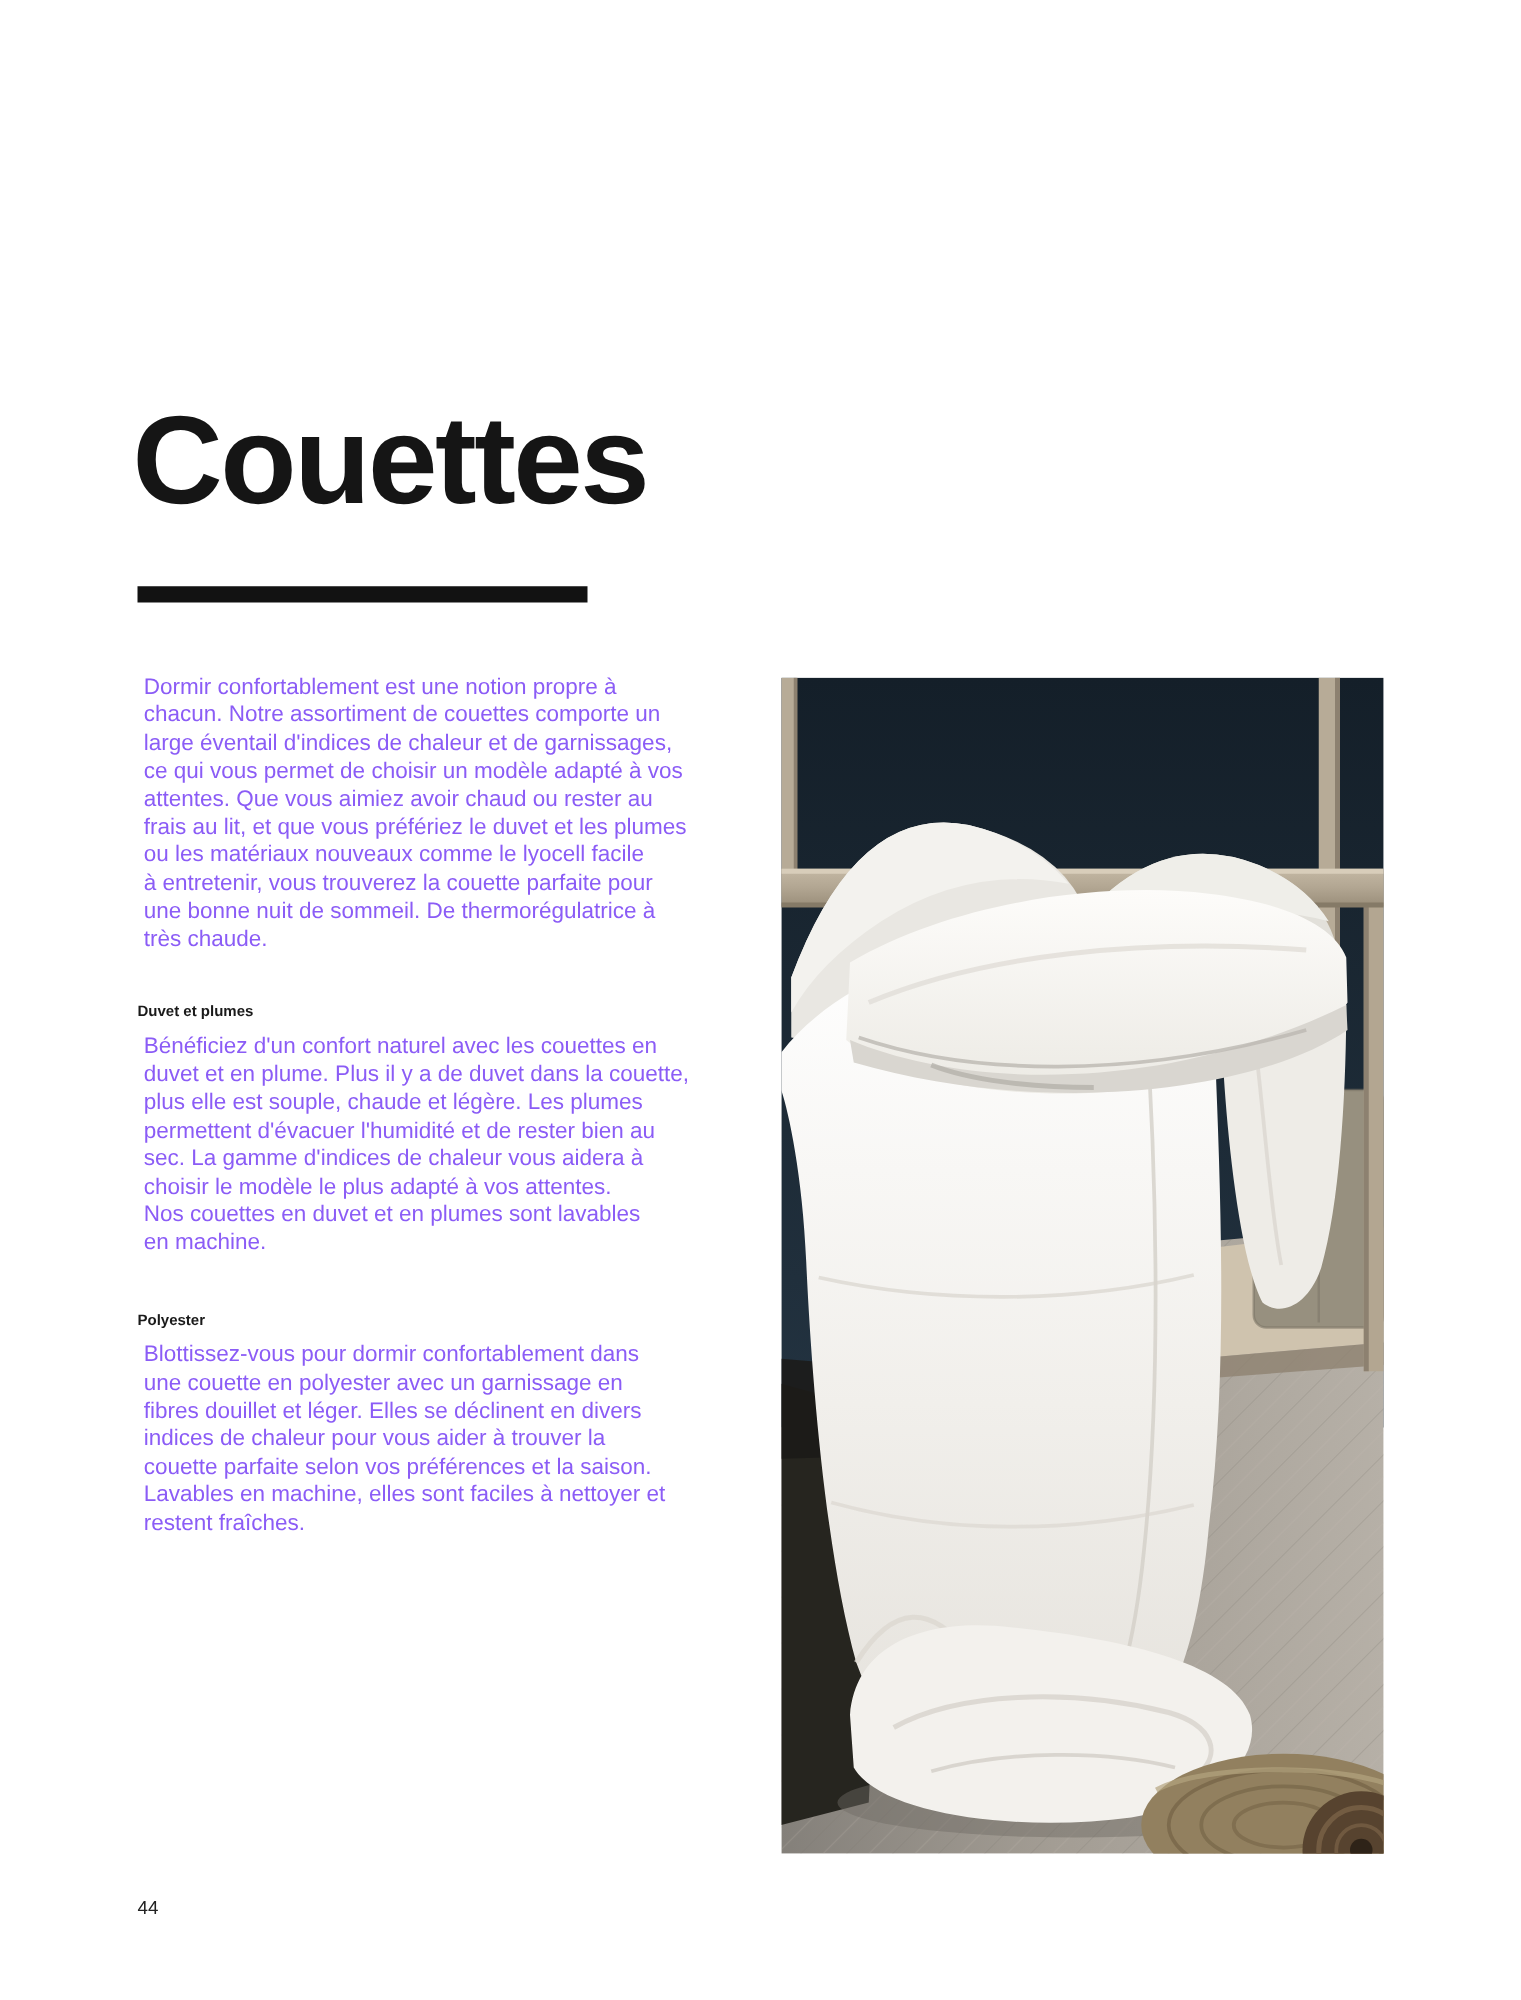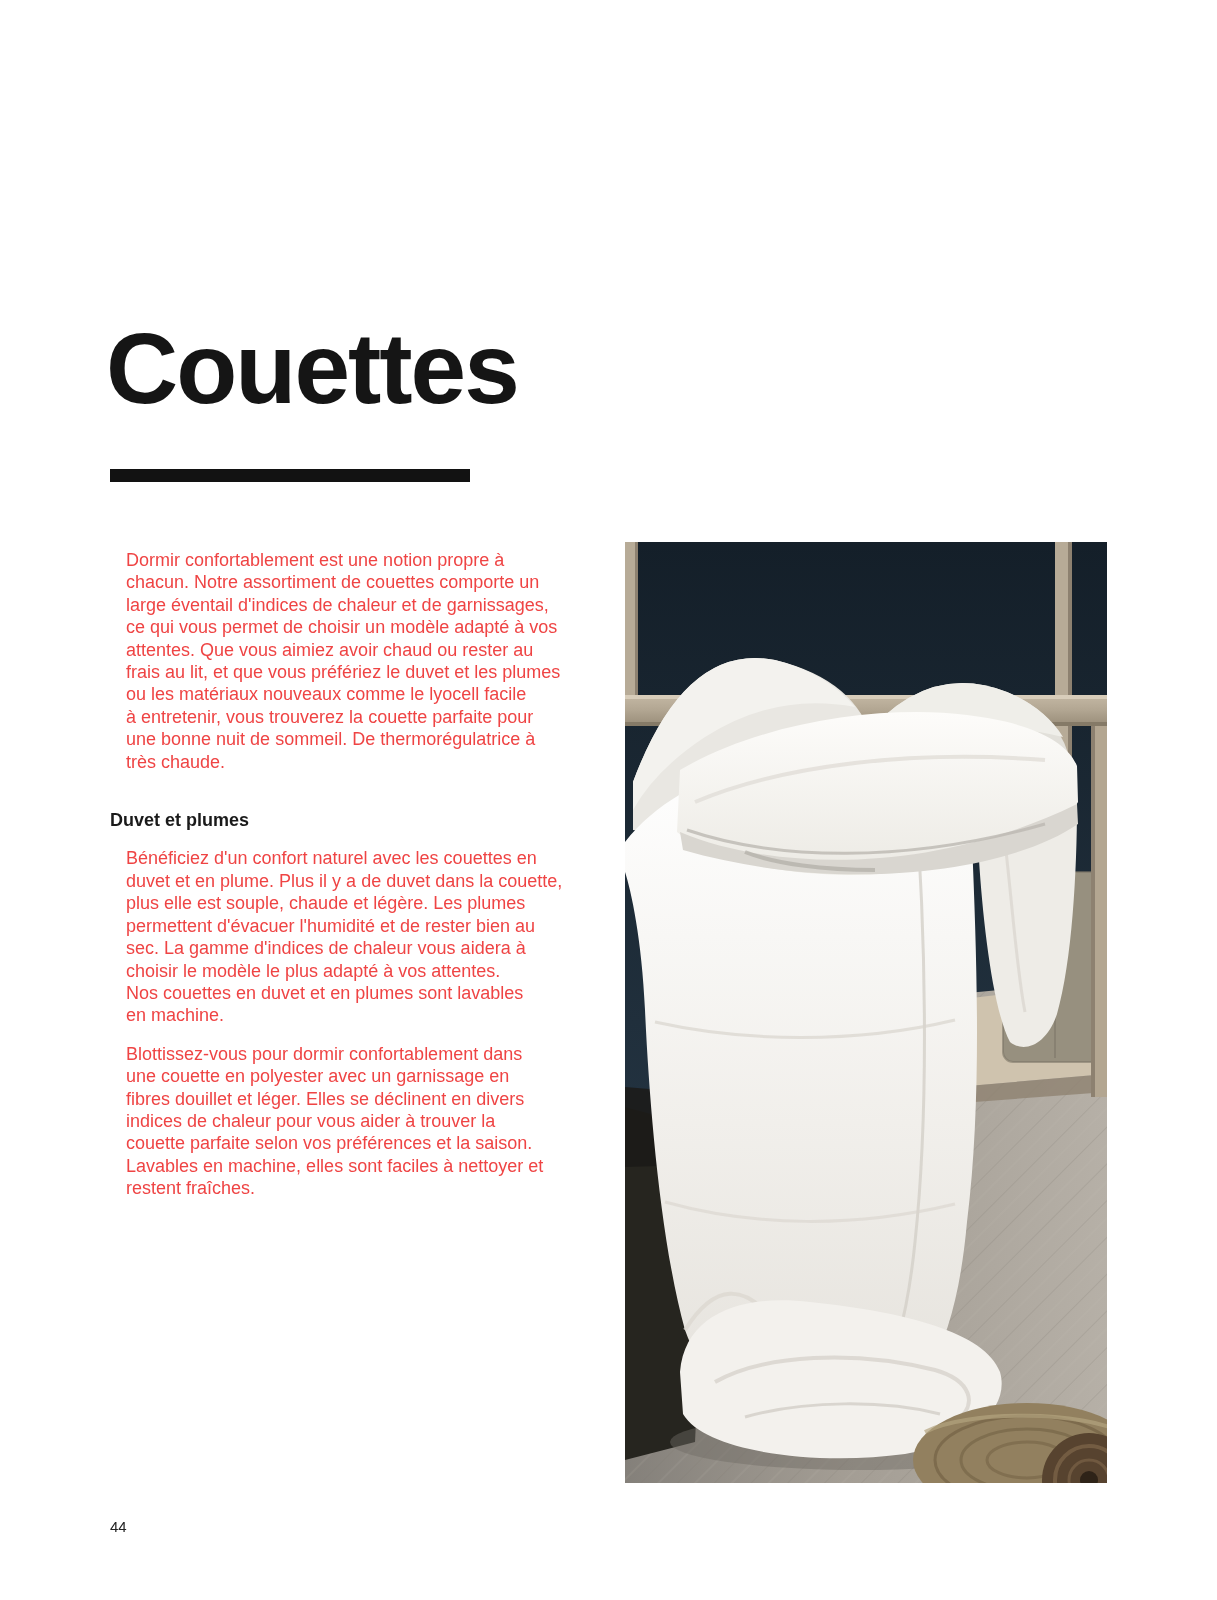--- a/index.html
+++ b/index.html
@@ -31,29 +31,29 @@
     height: 13px;
     background: #121212;
   }
   .text-col {
     position: absolute;
     left: 110px;
     top: 533px;
     width: 500px;
   }
   .body-par {
-    margin: 16px;
+    margin: 5px;
     font-size: 18px;
     line-height: 22.4px;
-    color: #ef4444;
+    color: #8b5cf6;
     white-space: pre-line;
   }
   .sec-heading {
     margin: 36px 0 0 0;
-    font-size: 18px;
+    font-size: 12px;
     line-height: 22.4px;
     font-weight: 700;
     color: #1a1a1a;
   }
   .sec-heading.poly { margin-top: 40px; }
   .photo {
     position: absolute;
     left: 625px;
     top: 542px;
     width: 482px;
@@ -93,20 +93,21 @@
 très chaude.</p>
     <h2 class="sec-heading">Duvet et plumes</h2>
     <p class="body-par">Bénéficiez d'un confort naturel avec les couettes en
 duvet et en plume. Plus il y a de duvet dans la couette,
 plus elle est souple, chaude et légère. Les plumes
 permettent d'évacuer l'humidité et de rester bien au
 sec. La gamme d'indices de chaleur vous aidera à
 choisir le modèle le plus adapté à vos attentes.
 Nos couettes en duvet et en plumes sont lavables
 en machine.</p>
+    <h2 class="sec-heading poly">Polyester</h2>
     <p class="body-par">Blottissez-vous pour dormir confortablement dans
 une couette en polyester avec un garnissage en
 fibres douillet et léger. Elles se déclinent en divers
 indices de chaleur pour vous aider à trouver la
 couette parfaite selon vos préférences et la saison.
 Lavables en machine, elles sont faciles à nettoyer et
 restent fraîches.</p>
   </div>
 
   <figure class="photo">

